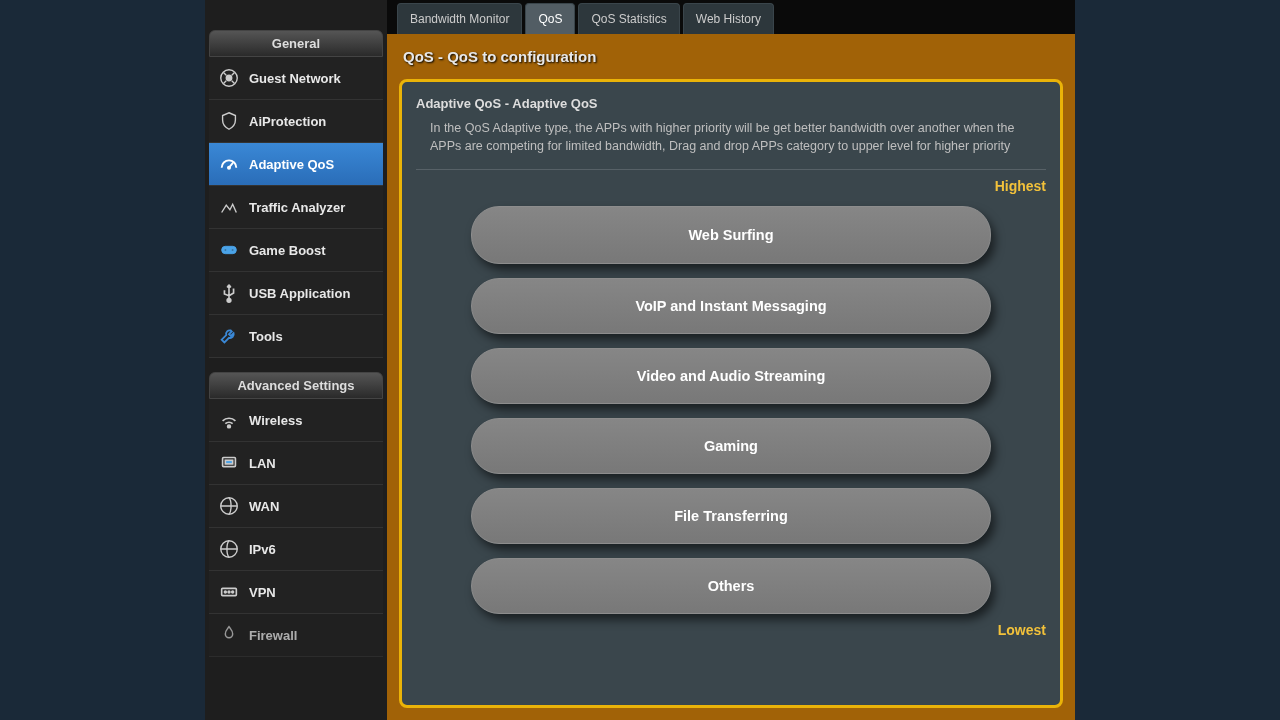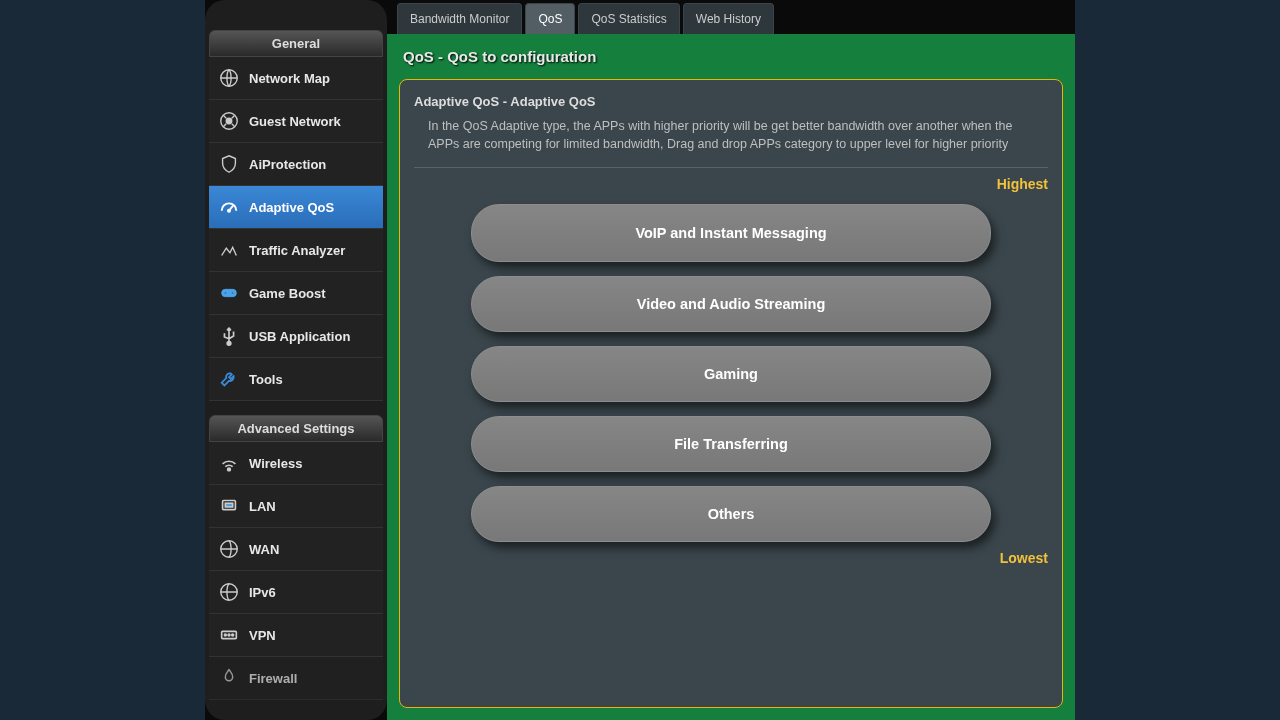--- a/index.html
+++ b/index.html
@@ -17,21 +17,20 @@
     width: 870px;
     display: flex;
     background: #0a0a0a;
   }
   .sidebar {
     width: 182px;
     background: #1e1e1e;
     display: flex;
     flex-direction: column;
     padding-top: 30px;
-    border-radius: 20px;
   }
   .section-header {
     background: linear-gradient(to bottom, #555, #2a2a2a);
     color: #ddd;
     text-align: center;
     font-size: 13px;
     font-weight: bold;
     padding: 5px 0;
     border-radius: 6px 6px 0 0;
     margin: 0 4px;
@@ -58,21 +57,21 @@
     height: 22px;
     margin-right: 8px;
     display: flex;
     align-items: center;
     justify-content: center;
   }
   .nav-gap { height: 14px; }
 
   .main {
     flex: 1;
-    background: #15803d;
+    background: #a16207;
     display: flex;
     flex-direction: column;
   }
   .tabs {
     display: flex;
     background: #0a0a0a;
     padding: 0 10px;
     gap: 3px;
     height: 34px;
     align-items: flex-end;
@@ -95,21 +94,21 @@
     padding: 14px 16px;
     color: #e8e8e8;
     font-size: 15px;
     font-weight: bold;
     text-shadow: 1px 1px 2px #000;
   }
   .panel {
     margin: 0 12px 12px;
     background: #3a464c;
     border-radius: 8px;
-    border: 1px solid #eab308;
+    border: 3px solid #eab308;
     padding: 14px 14px 18px;
     flex: 1;
     overflow: hidden;
   }
   .panel-title {
     color: #ddd;
     font-size: 13px;
     font-weight: bold;
     margin-bottom: 8px;
   }
@@ -155,29 +154,20 @@
   svg { display: block; }
 </style>
 </head>
 <body>
 
 <div class="container">
 
   <div class="sidebar">
     <div class="section-header">General</div>
 
-    <div class="nav-item">
-      <span class="icon">
-        <svg width="22" height="22" viewBox="0 0 24 24" fill="none" stroke="#ccc" stroke-width="1.5">
-            <circle cx="12" cy="12" r="9"></circle>
-            <path d="M3 12h18M12 3c3 3 3 15 0 18M12 3c-3 3-3 15 0 18"></path>
-          </svg>
-      </span>
-      <span>Network Map</span>
-    </div>
 
     <div class="nav-item">
       <span class="icon">
         <svg width="22" height="22" viewBox="0 0 24 24" fill="none" stroke="#ccc" stroke-width="1.5">
             <circle cx="12" cy="12" r="9"></circle>
             <circle cx="12" cy="12" r="3" fill="#ccc"></circle>
             <path d="M6 6l3 3M18 6l-3 3M6 18l3-3M18 18l-3-3"></path>
           </svg>
       </span>
       <span>Guest Network</span>
@@ -318,20 +308,21 @@
 
     <div class="page-title">QoS - QoS to configuration</div>
 
     <div class="panel">
       <div class="panel-title">Adaptive QoS - Adaptive QoS</div>
       <div class="panel-desc">In the QoS Adaptive type, the APPs with higher priority will be get better bandwidth over another when the APPs are competing for limited bandwidth, Drag and drop APPs category to upper level for higher priority</div>
 
       <div class="priority-label">Highest</div>
 
       <div class="priority-list">
+        <div class="priority-card">Web Surfing</div>
         <div class="priority-card">VoIP and Instant Messaging</div>
         <div class="priority-card">Video and Audio Streaming</div>
         <div class="priority-card">Gaming</div>
         <div class="priority-card">File Transferring</div>
         <div class="priority-card">Others</div>
       </div>
 
       <div class="priority-label">Lowest</div>
     </div>
   </div>

